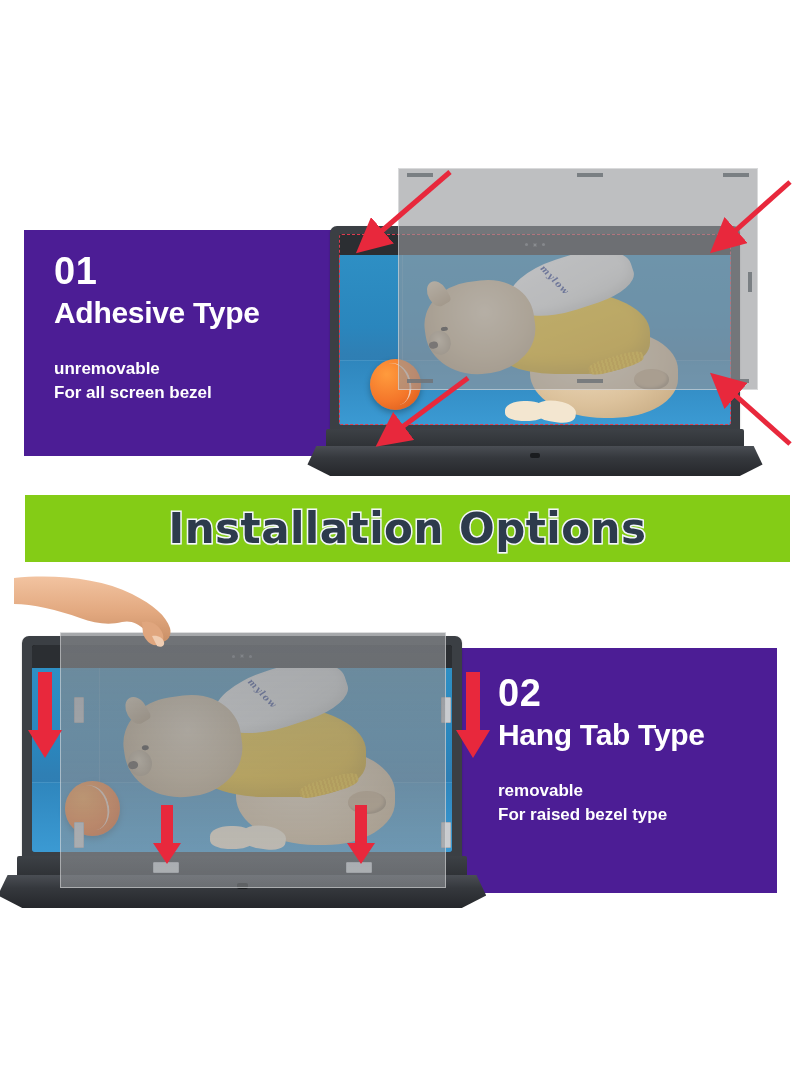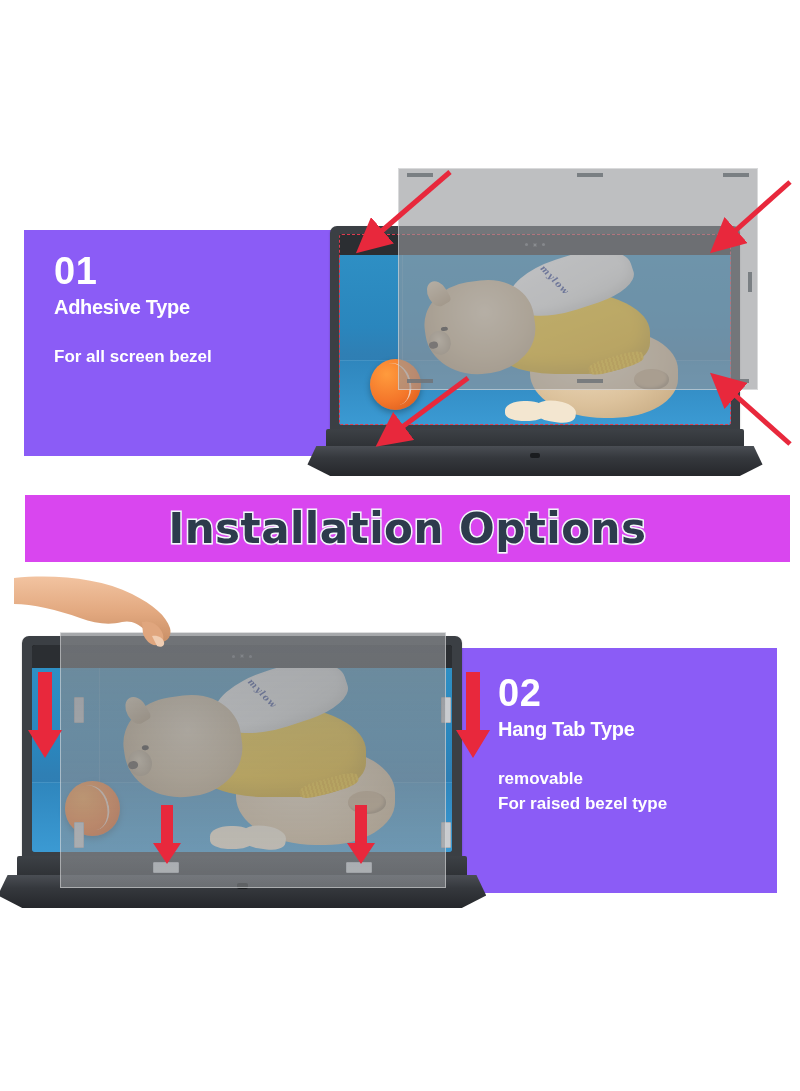--- a/index.html
+++ b/index.html
@@ -8,29 +8,29 @@
     background:#ffffff;
     font-family:"Liberation Sans", sans-serif;
     position:relative;
     overflow:hidden;
   }
   .stage { position:absolute; left:0; top:0; width:800px; height:1091px; }
 
   
   .info-panel {
     position:absolute;
-    background:#8b5cf6;
+    background:#4c1d95;
     color:#ffffff;
   }
   .panel-num {
     font-size:38px; font-weight:bold; line-height:1.0;
     letter-spacing:0.5px;
   }
   .panel-title {
-    font-size:20px; font-weight:bold; line-height:1.15;
+    font-size:30px; font-weight:bold; line-height:1.15;
     letter-spacing:-0.3px;
     margin-top:6px;
   }
   .panel-sub {
     font-size:17px; font-weight:bold; line-height:1.45;
     margin-top:26px;
   }
 
   
   #panel-01 { left:24px; top:230px; width:360px; height:226px;
@@ -215,21 +215,21 @@
     position:absolute; background:#6f7378; opacity:.85;
   }
 
   
   .arrow-diag { position:absolute; z-index:12; }
   .arrow-down { position:absolute; z-index:12; }
 
   
   #banner {
     position:absolute; left:25px; top:495px; width:765px; height:67px;
-    background:#d946ef; z-index:10;
+    background:#84cc16; z-index:10;
   }
   #banner-title {
     position:absolute; left:0; top:0; width:100%; height:100%;
     display:flex; align-items:center; justify-content:center;
     font-size:42px; font-weight:bold; letter-spacing:0.5px;
     color:#2d3b4c;
     font-family:"DejaVu Sans", sans-serif;
     -webkit-text-stroke:3px #f2f6fa;
     paint-order:stroke fill;
     text-shadow:0 2px 0 rgba(255,255,255,.25);
@@ -244,20 +244,21 @@
 </style>
 </head>
 <body>
 
 <div class="stage">
 
   <div class="info-panel" id="panel-01">
     <div class="panel-num">01</div>
     <div class="panel-title">Adhesive Type</div>
     <div class="panel-sub">
+      <div>unremovable</div>
       <div>For all screen bezel</div>
     </div>
   </div>
 
   <div id="laptop-1">
     <div class="lid">
       <div class="lid-inner">
         <div class="bezel-top">
           <span class="cam-dot"></span>
           <span class="cam-lens"></span>

